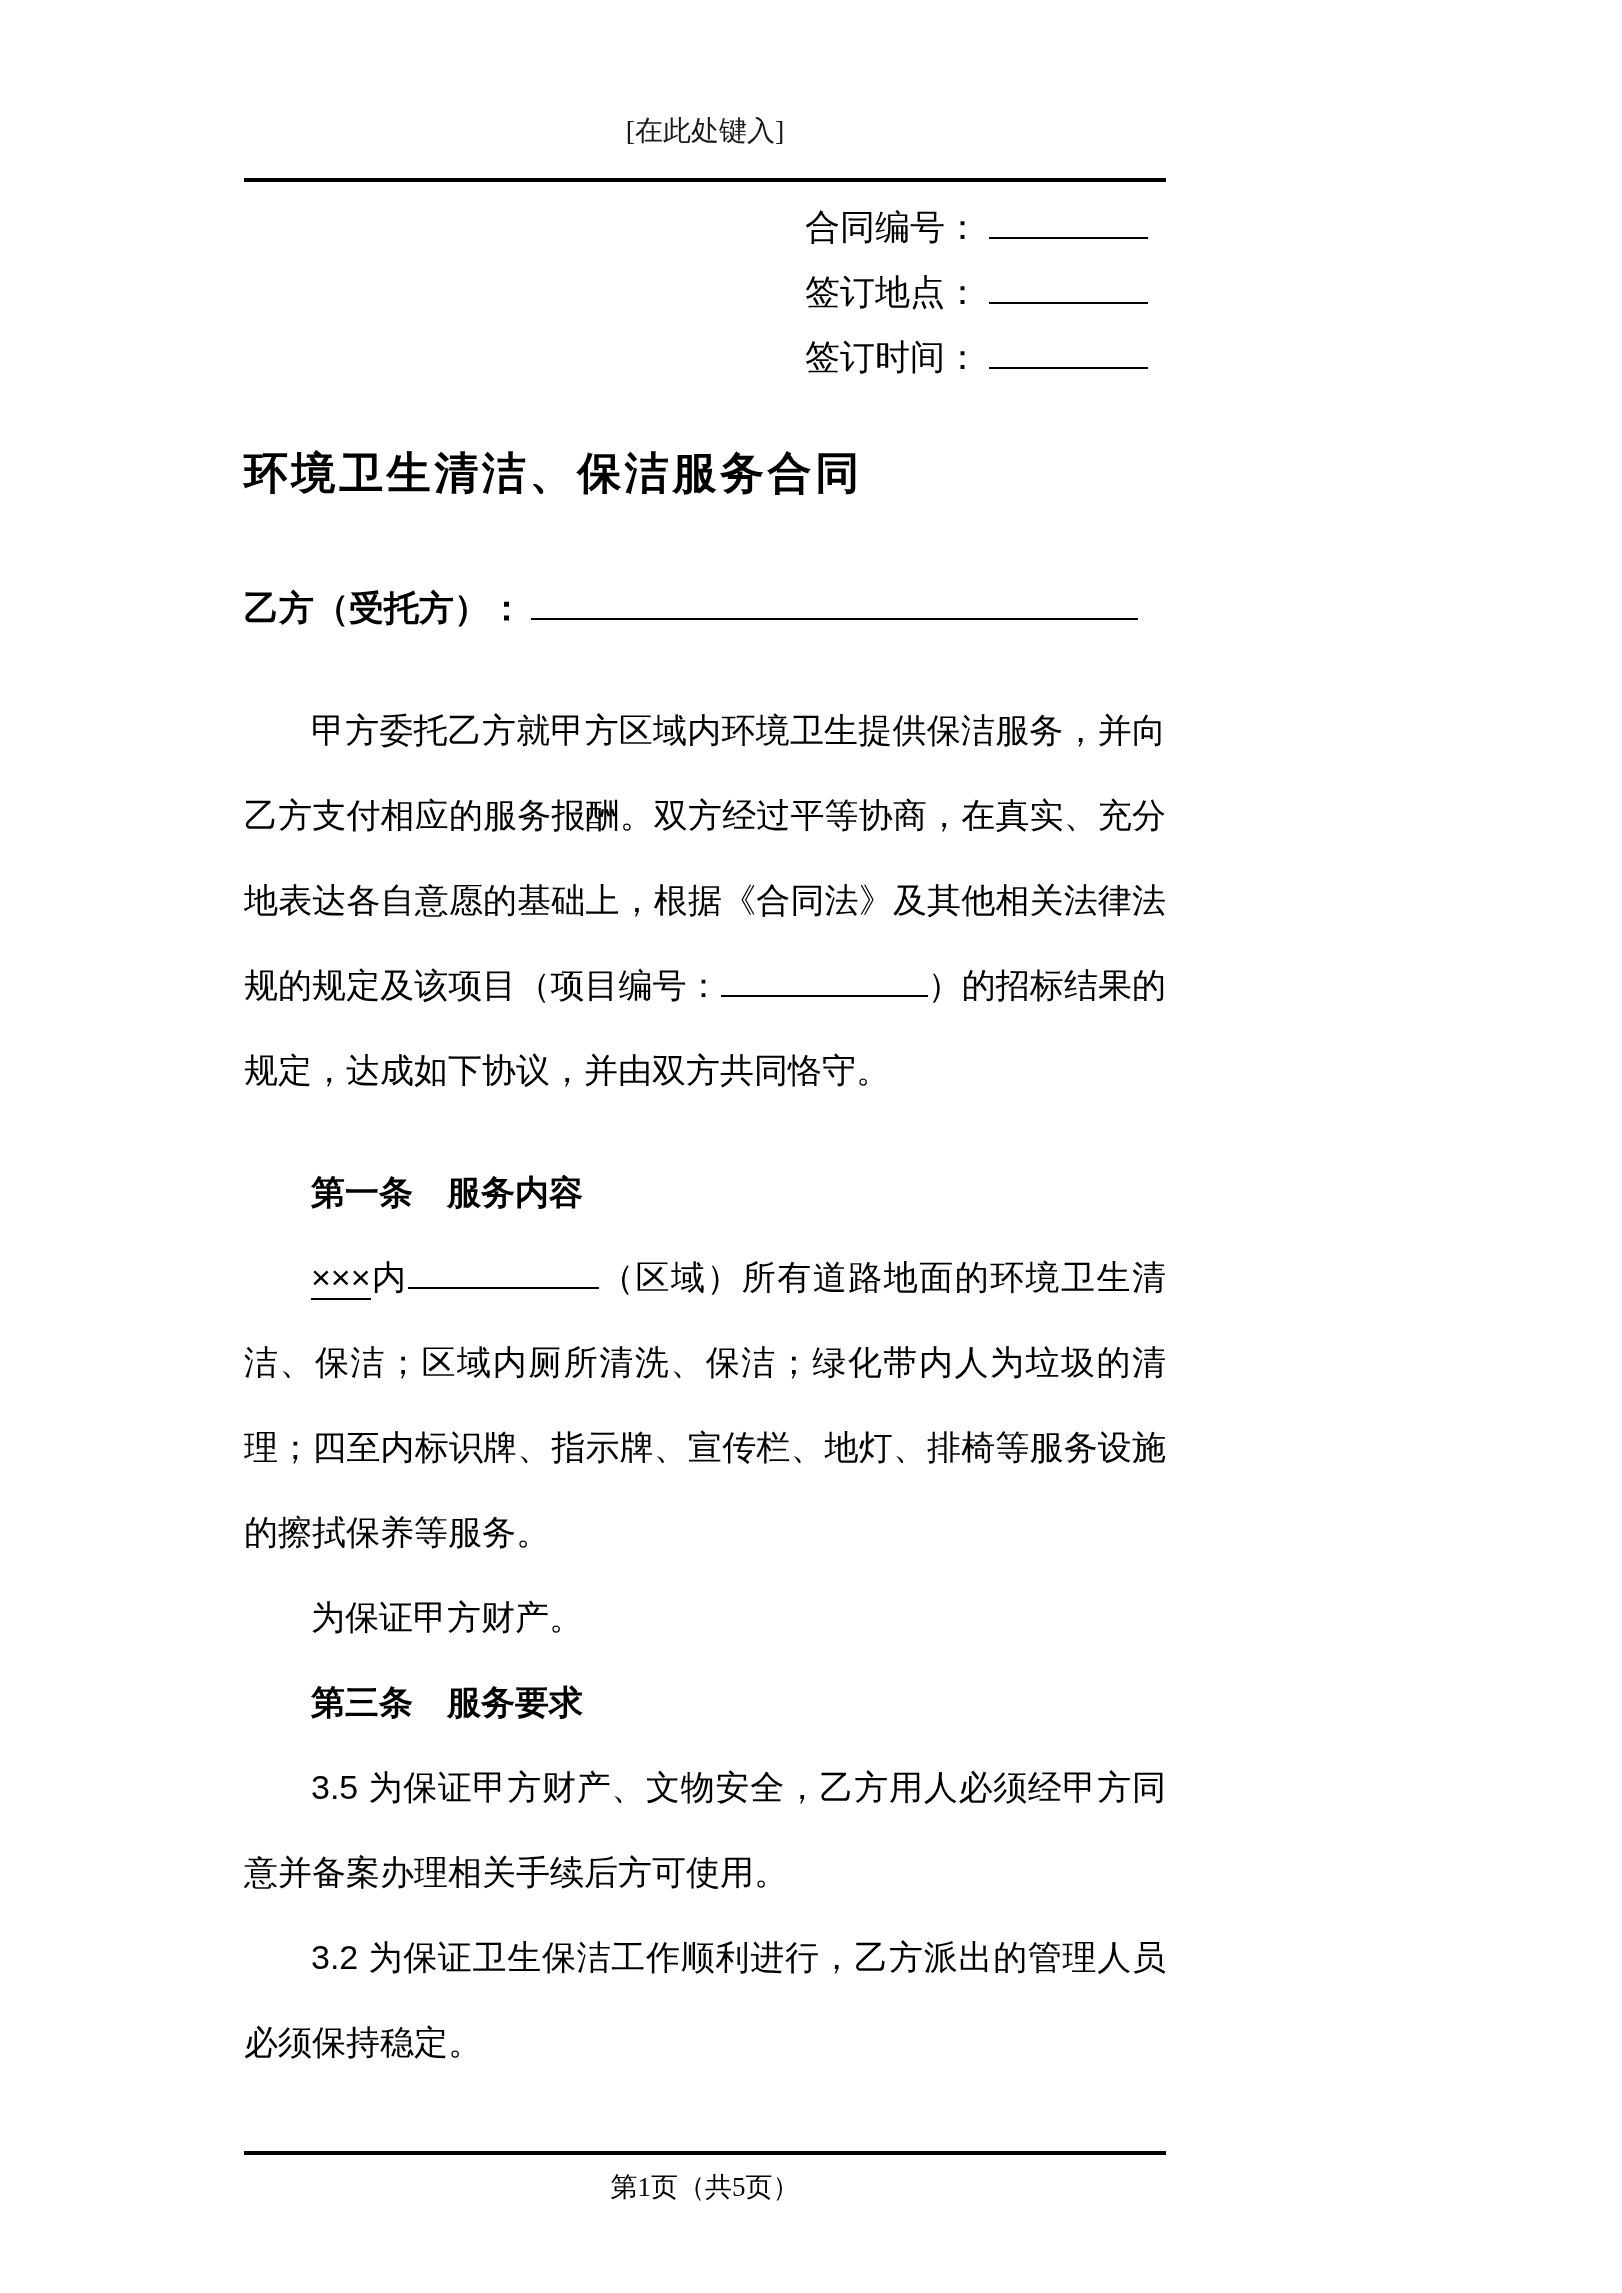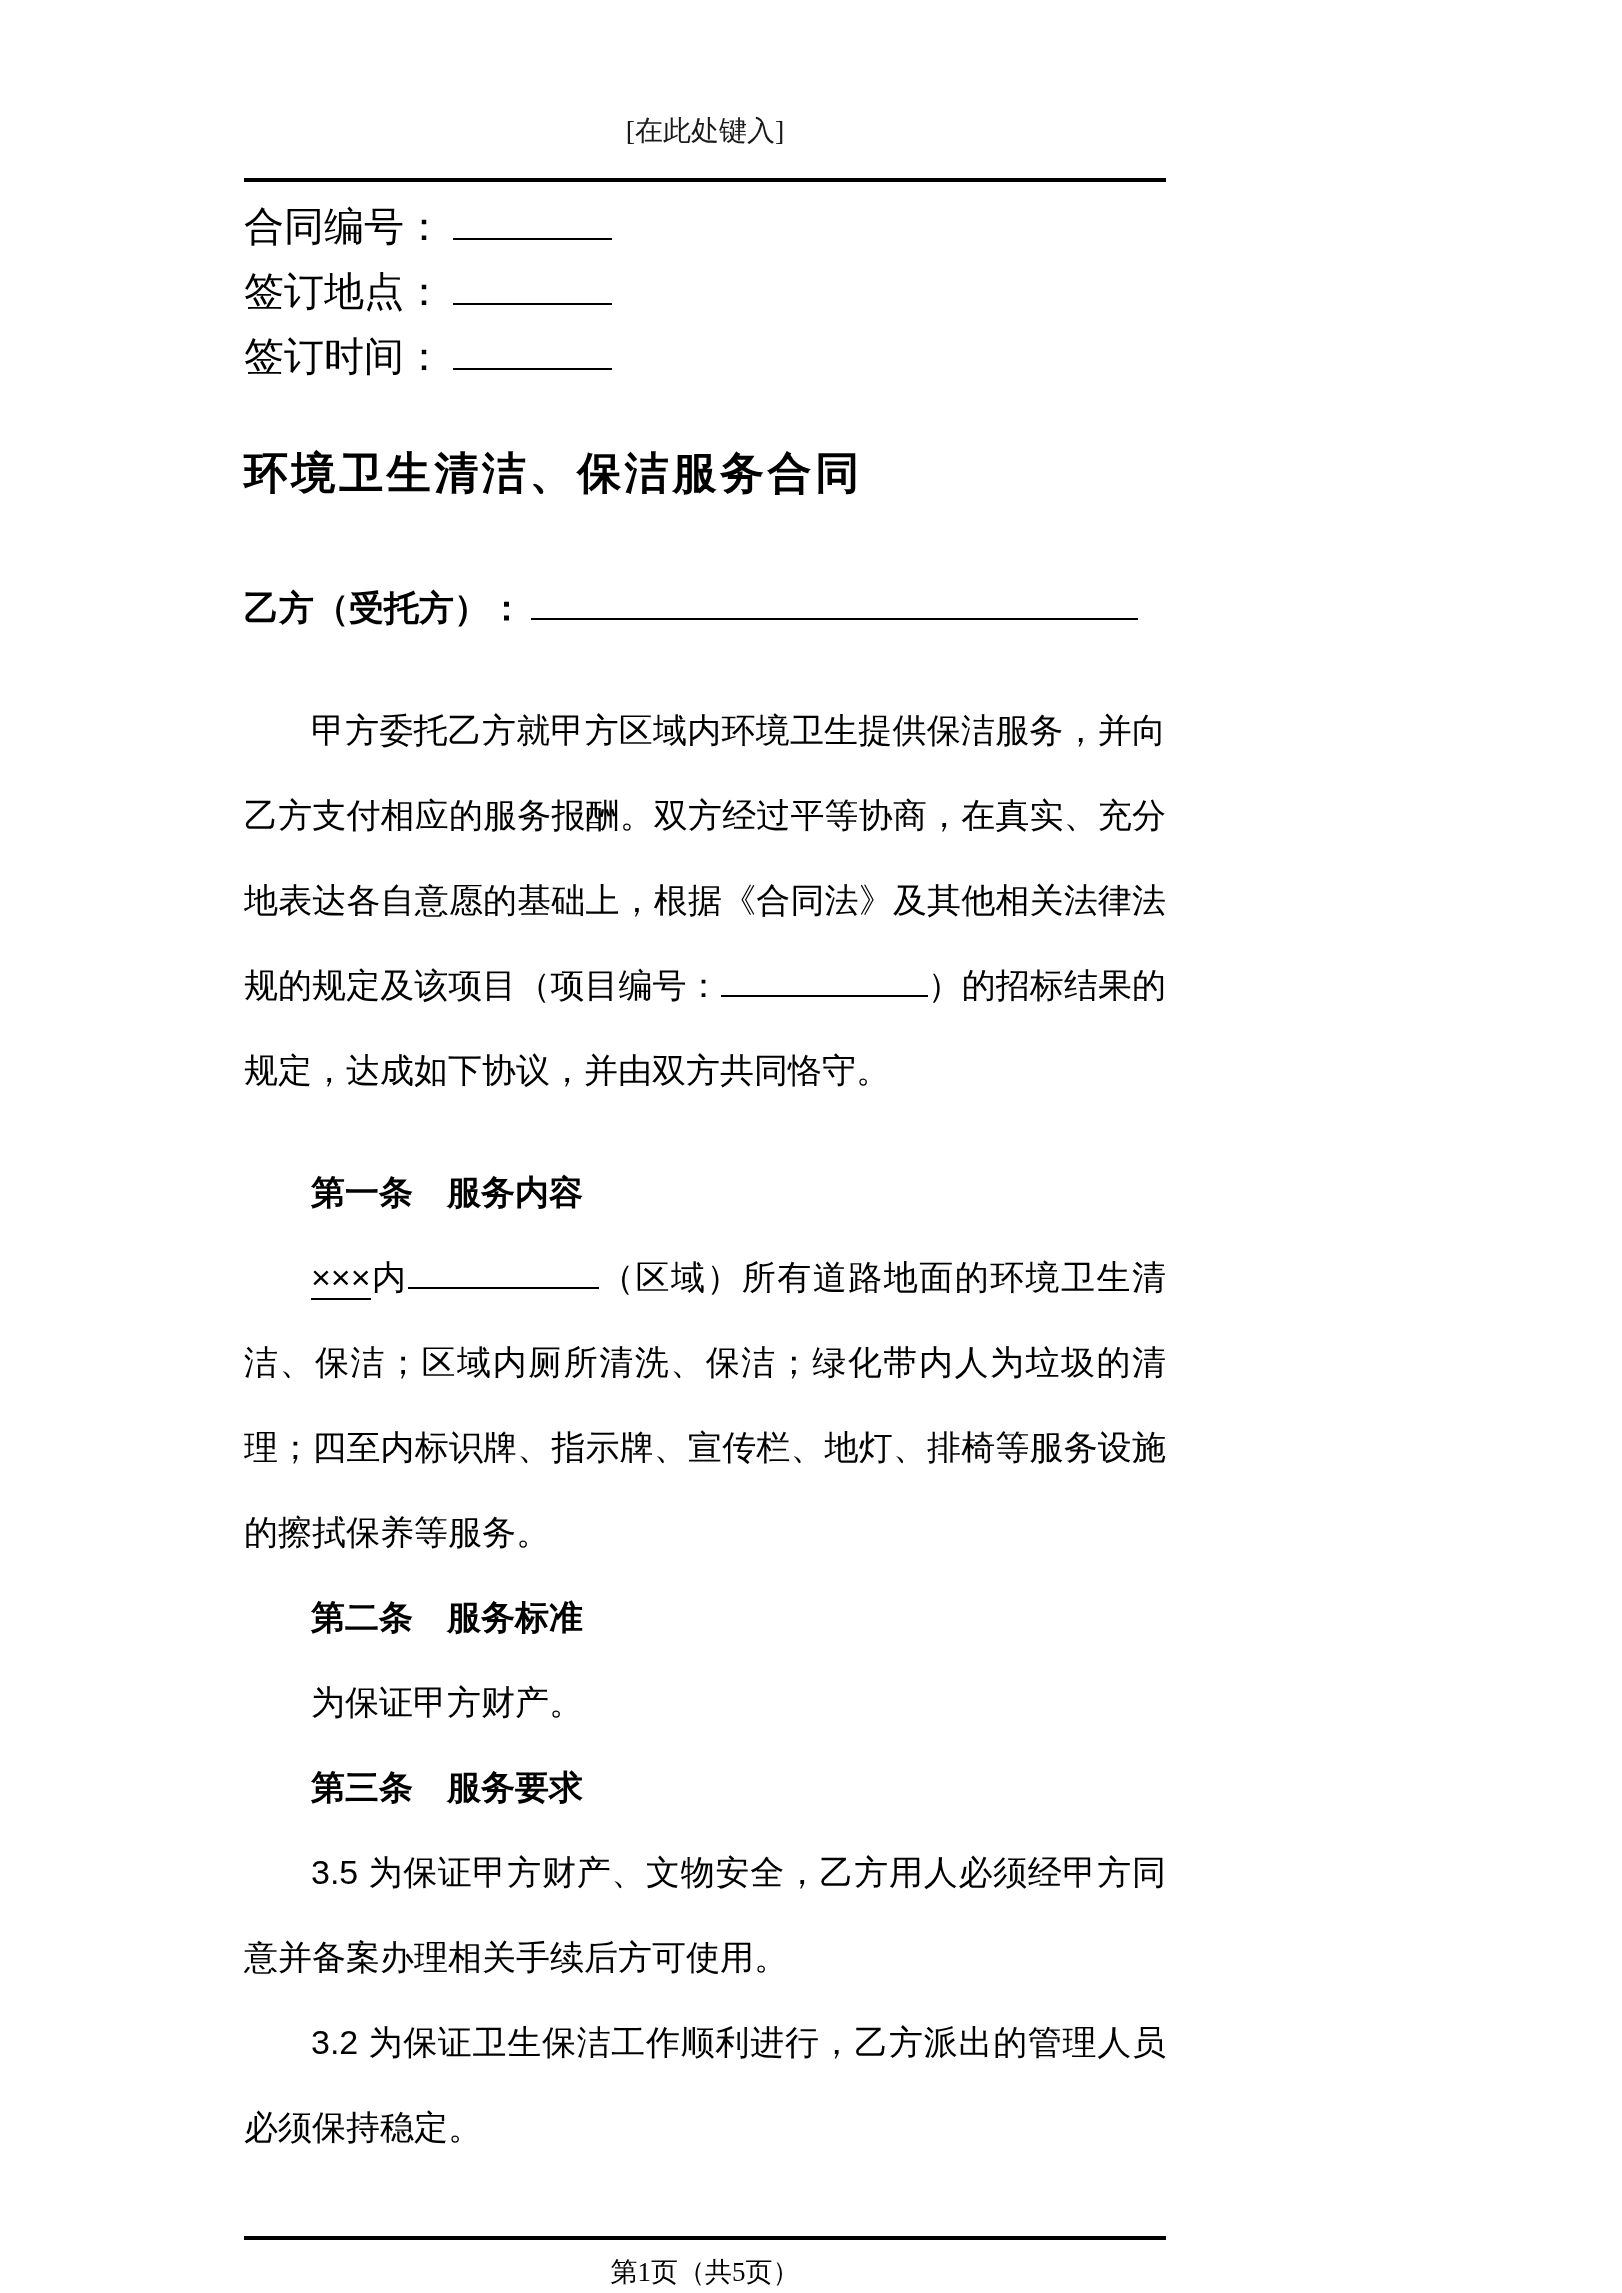--- a/index.html
+++ b/index.html
@@ -27,24 +27,24 @@
     font-size: 28px;
     color: #1a1a1a;
   }
   .rule {
     margin-top: 27px;
     height: 3.6px;
     background: #000000;
   }
   .meta {
     margin-top: 12.7px;
-    text-align: left;
+    text-align: right;
     padding-right: 18px;
-    font-family: Liberation Serif, serif;
-    font-size: 40px;
+    font-family: Liberation Sans, sans-serif;
+    font-size: 35px;
   }
   .meta-row {
     height: 65px;
     line-height: 65px;
   }
   .blank {
     display: inline-block;
     border-bottom: 2.7px solid #000000;
     height: 1.05em;
     vertical-align: baseline;
@@ -122,21 +122,20 @@
 
   <div class="party-row party-b">
     <span>乙方（受托方）：</span><span class="blank blank-party"></span>
   </div>
 
   <p class="body-text indent intro"><span>甲方委托乙方就甲方区域内环境卫生提供保洁服务，并向乙方支付相应的服务报酬。双方经过平等协商，在真实、充分地表达各自意愿的基础上，根据《合同法》及其他相关法律法规的规定及该项目（项目编号：</span><span class="blank blank-proj"></span><span>）的招标结果的规定，达成如下协议，并由双方共同恪守。</span></p>
 
   <h2 class="article-heading heading-first">第一条　服务内容</h2>
   <p class="body-text indent"><span class="underlined">×××</span><span>内</span><span class="blank blank-area"></span><span>（区域）所有道路地面的环境卫生清洁、保洁；区域内厕所清洗、保洁；绿化带内人为垃圾的清理；四至内标识牌、指示牌、宣传栏、地灯、排椅等服务设施的擦拭保养等服务。</span></p>
 
-  <h2 class="article-heading">第二条　服务标准</h2>
   <p class="body-text indent">为保证甲方财产。</p>
 
   <h2 class="article-heading">第三条　服务要求</h2>
   <p class="body-text indent">3.5 为保证甲方财产、文物安全，乙方用人必须经甲方同意并备案办理相关手续后方可使用。</p>
   <p class="body-text indent">3.2 为保证卫生保洁工作顺利进行，乙方派出的管理人员必须保持稳定。</p>
 
   <div class="rule footer-rule"></div>
   <div class="doc-footer">
     <span>第1页（共5页）</span>
   </div>

